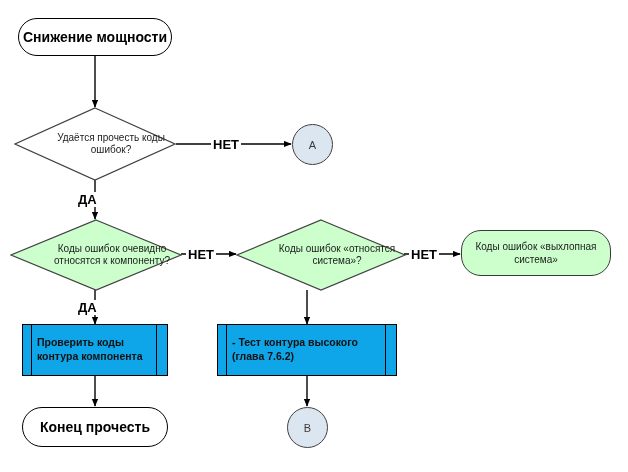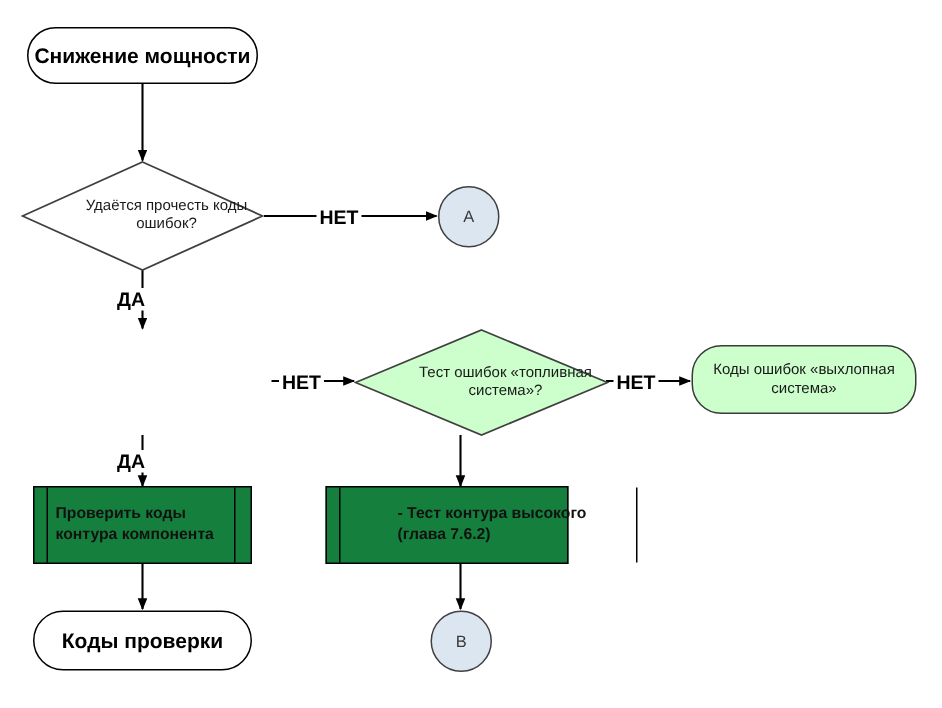--- a/index.html
+++ b/index.html
@@ -38,21 +38,21 @@
   .rect-green{
     border:1.2px solid #3a3a3a;
     background:#ccffcc;
     display:flex;align-items:center;justify-content:center;
     text-align:center;
     font-size:10px;color:#1a1a1a;line-height:1.35;
     padding:0 10px;box-sizing:border-box;
   }
   .rect-yellow{
     border:1.3px solid #000000;
-    background:#15803d;
+    background:#0ea5e9;
     box-sizing:border-box;
     display:flex;
   }
   .rect-yellow .col-left{
     width:9px;flex:0 0 9px;
     border-right:1.3px solid #000;
     box-sizing:border-box;
   }
   .rect-yellow .col-right{
     width:11px;flex:0 0 11px;
@@ -131,51 +131,57 @@
     </svg>
     <div class="diamond-label">Удаётся прочесть коды ошибок?</div>
   </div>
 
   <div class="edge-label" style="left:211px;top:137px;">НЕТ</div>
 
   <div class="node connector-circle" style="left:292px;top:124px;width:41px;height:41px;">A</div>
 
   <div class="edge-label" style="left:76px;top:192px;">ДА</div>
 
+  <div class="diamond-wrap" style="left:10px;top:219px;width:172px;height:72px;">
+    <svg width="172" height="72" viewBox="0 0 172 72" xmlns="http://www.w3.org/2000/svg">
+      <polygon points="86,1 171,36 86,71 1,36" fill="#ccffcc" stroke="#404040" stroke-width="1.2"></polygon>
+    </svg>
+    <div class="diamond-label">Коды ошибок очевидно относятся к компоненту?</div>
+  </div>
 
   <div class="edge-label" style="left:186px;top:247px;">НЕТ</div>
 
   <div class="diamond-wrap" style="left:236px;top:219px;width:170px;height:72px;">
     <svg width="170" height="72" viewBox="0 0 170 72" xmlns="http://www.w3.org/2000/svg">
       <polygon points="85,1 169,36 85,71 1,36" fill="#ccffcc" stroke="#404040" stroke-width="1.2"></polygon>
     </svg>
-    <div class="diamond-label">Тест ошибок «топливная система»?</div>
+    <div class="diamond-label">Коды ошибок «относятся система»?</div>
   </div>
 
   <div class="edge-label" style="left:409px;top:247px;">НЕТ</div>
 
   <div class="node rect-green" style="left:461px;top:230px;width:150px;height:46px;border-radius:20px;">Коды ошибок «выхлопная система»</div>
 
   <div class="edge-label" style="left:76px;top:300px;">ДА</div>
 
   <div class="node rect-yellow" style="left:22px;top:324px;width:146px;height:52px;">
     <div class="col-left"></div>
     <div class="col-main">
       <span>Проверить коды</span>
       <span>контура компонента</span>
     </div>
     <div class="col-right"></div>
   </div>
 
-  <div class="node rect-yellow" style="left:217px;top:324px;width:162px;height:52px;gap:33px;">
+  <div class="node rect-yellow" style="left:217px;top:324px;width:180px;height:52px;">
     <div class="col-left"></div>
     <div class="col-main">
       <span>- Тест контура высокого</span>
       <span>(глава 7.6.2)</span>
     </div>
     <div class="col-right"></div>
   </div>
 
-  <div class="node terminator" style="left:22px;top:407px;width:146px;height:40px;">Коды проверки</div>
+  <div class="node terminator" style="left:22px;top:407px;width:146px;height:40px;">Конец прочесть</div>
 
   <div class="node connector-circle" style="left:287px;top:407px;width:41px;height:41px;">B</div>
 
 </div>
 
 </body></html>

